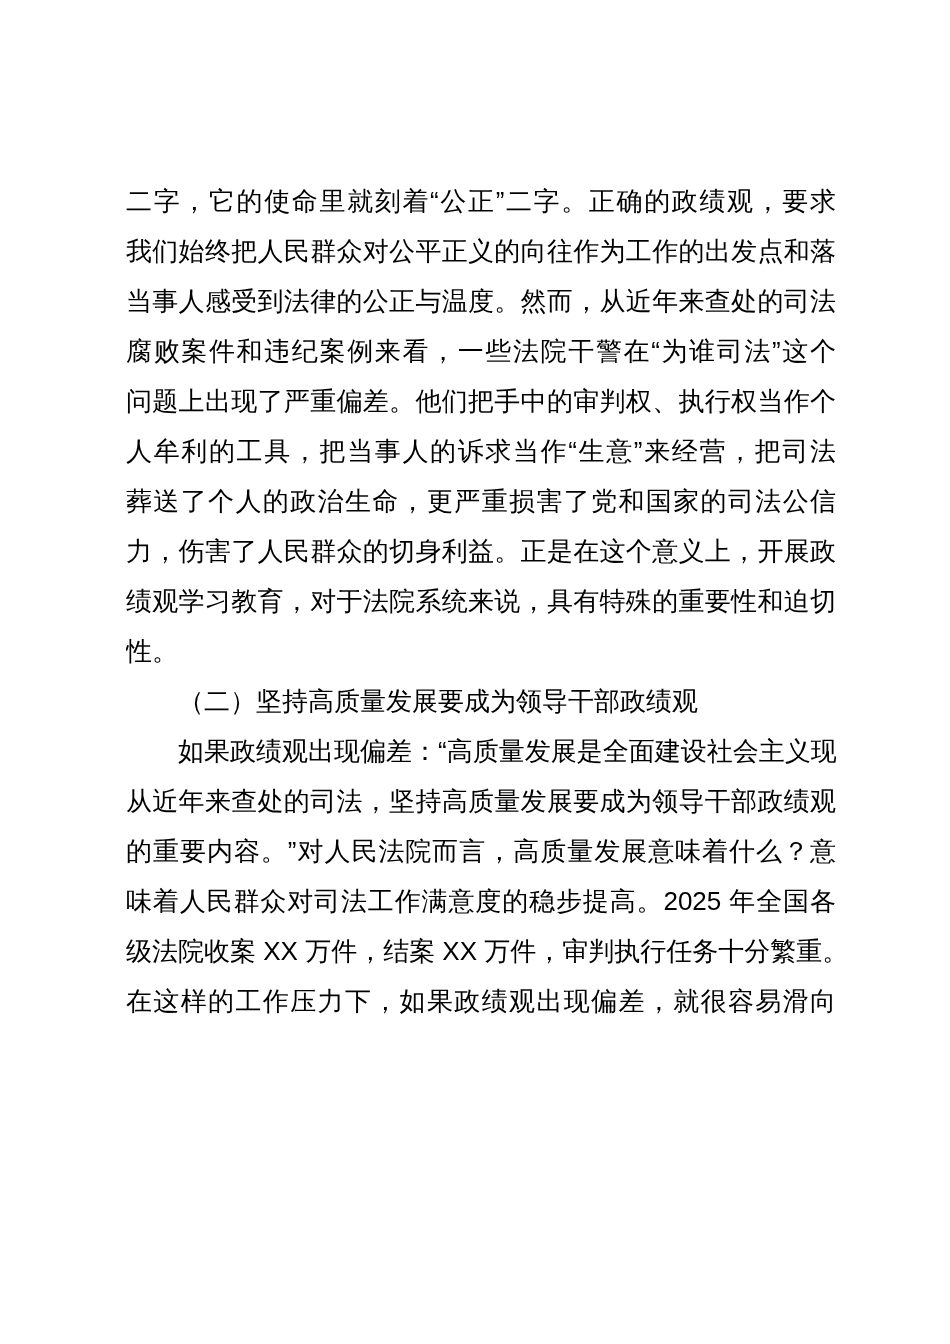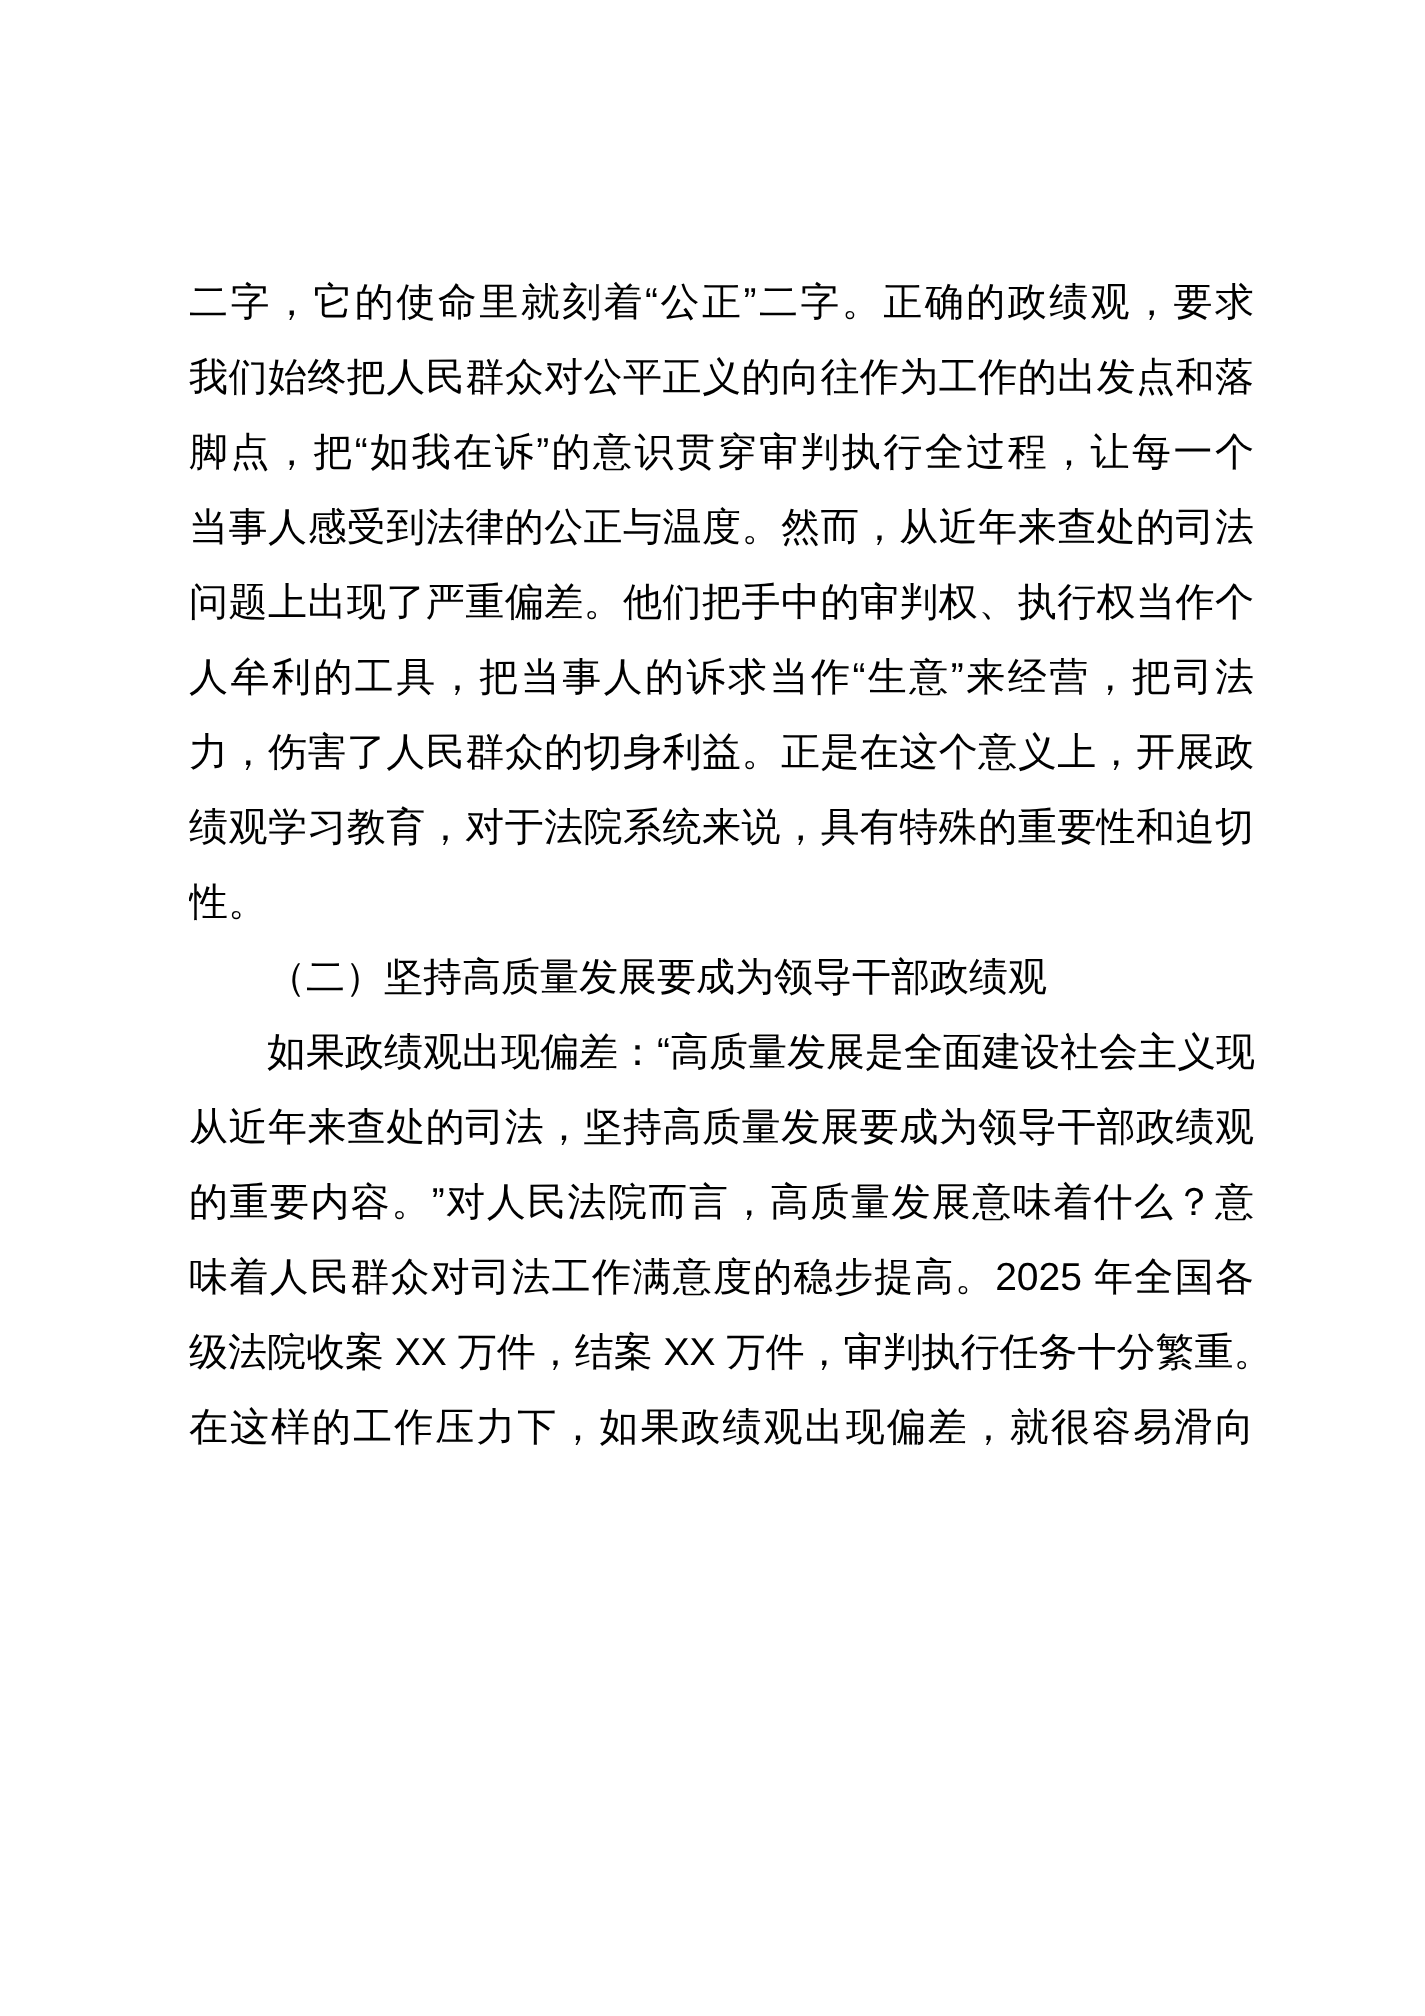--- a/index.html
+++ b/index.html
@@ -39,24 +39,25 @@
     text-indent: 2em;
   }
 </style>
 </head>
 <body>
 
 <div class="page">
   <div class="text-block">
       <div class="line">二字，它的使命里就刻着“公正”二字。正确的政绩观，要求</div>
       <div class="line">我们始终把人民群众对公平正义的向往作为工作的出发点和落</div>
-      <div class="line">脚点，把“如我在诉”的意识贯穿审判执行全过程，让每一个</div>
       <div class="line">当事人感受到法律的公正与温度。然而，从近年来查处的司法</div>
+      <div class="line">腐败案件和违纪案例来看，一些法院干警在“为谁司法”这个</div>
       <div class="line">问题上出现了严重偏差。他们把手中的审判权、执行权当作个</div>
       <div class="line">人牟利的工具，把当事人的诉求当作“生意”来经营，把司法</div>
+      <div class="line">葬送了个人的政治生命，更严重损害了党和国家的司法公信</div>
       <div class="line">力，伤害了人民群众的切身利益。正是在这个意义上，开展政</div>
       <div class="line">绩观学习教育，对于法院系统来说，具有特殊的重要性和迫切</div>
       <div class="line align-left">性。</div>
       <div class="line align-left indent">（二）坚持高质量发展要成为领导干部政绩观</div>
       <div class="line indent">如果政绩观出现偏差：“高质量发展是全面建设社会主义现</div>
       <div class="line">从近年来查处的司法，坚持高质量发展要成为领导干部政绩观</div>
       <div class="line">的重要内容。”对人民法院而言，高质量发展意味着什么？意</div>
       <div class="line">味着人民群众对司法工作满意度的稳步提高。2025 年全国各</div>
       <div class="line">级法院收案 XX 万件，结案 XX 万件，审判执行任务十分繁重。</div>
       <div class="line">在这样的工作压力下，如果政绩观出现偏差，就很容易滑向</div>

